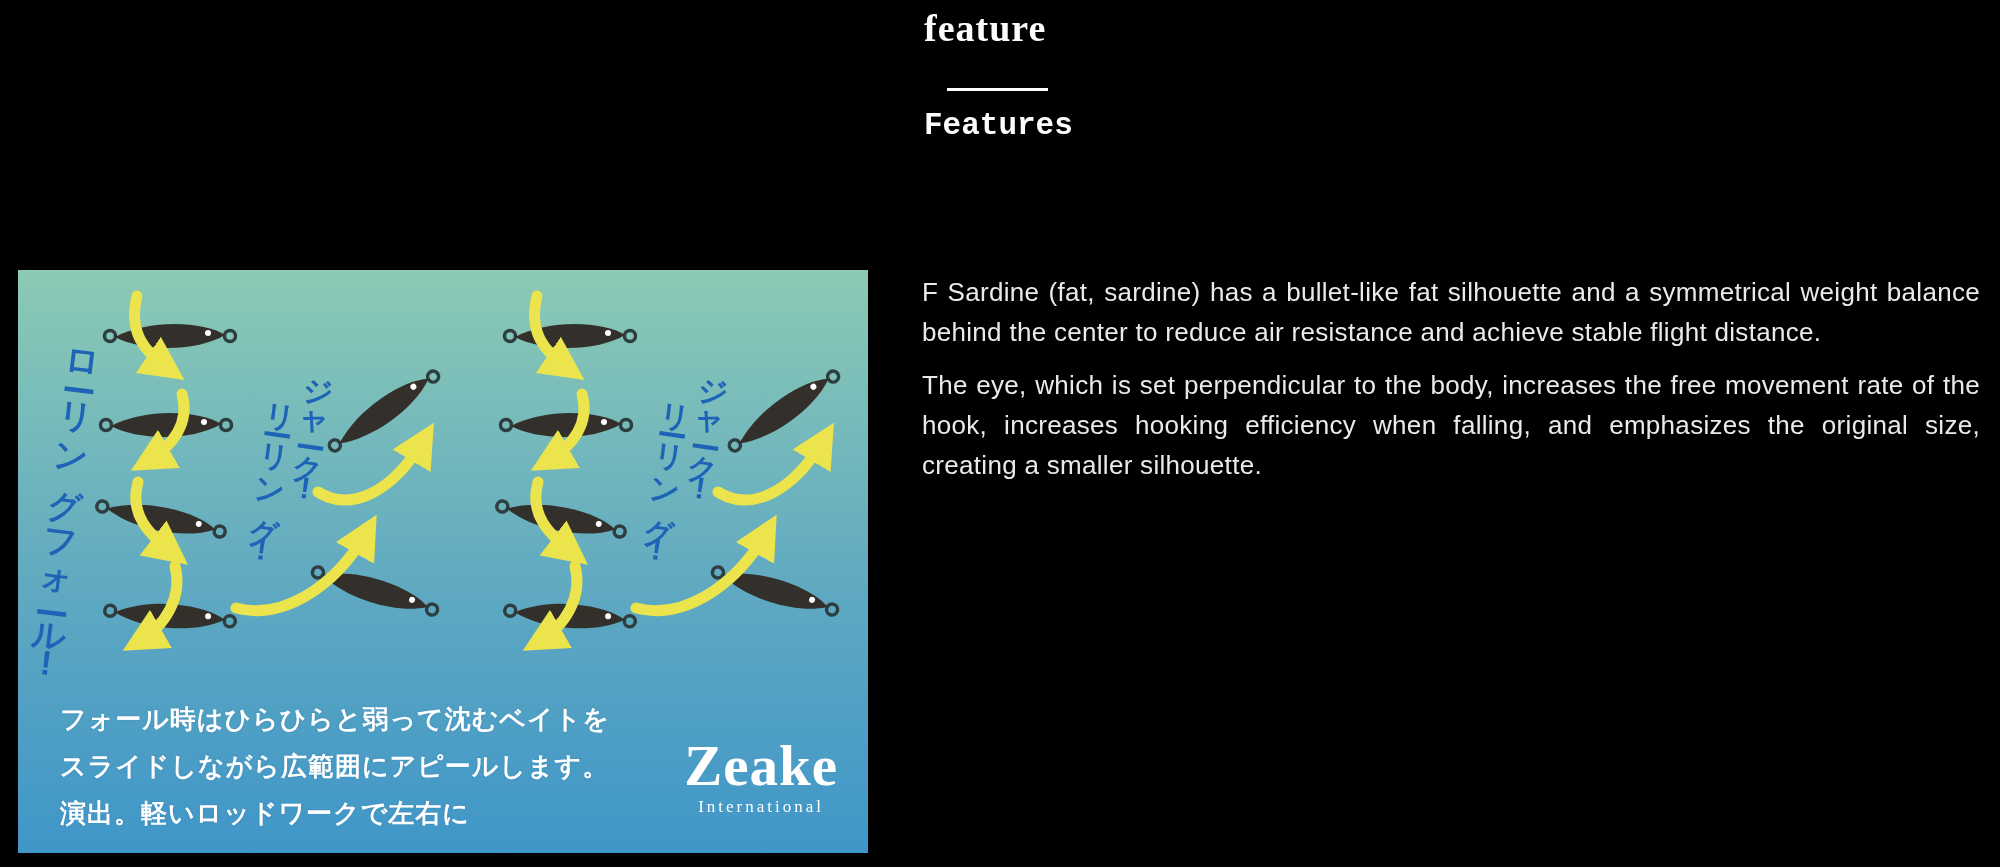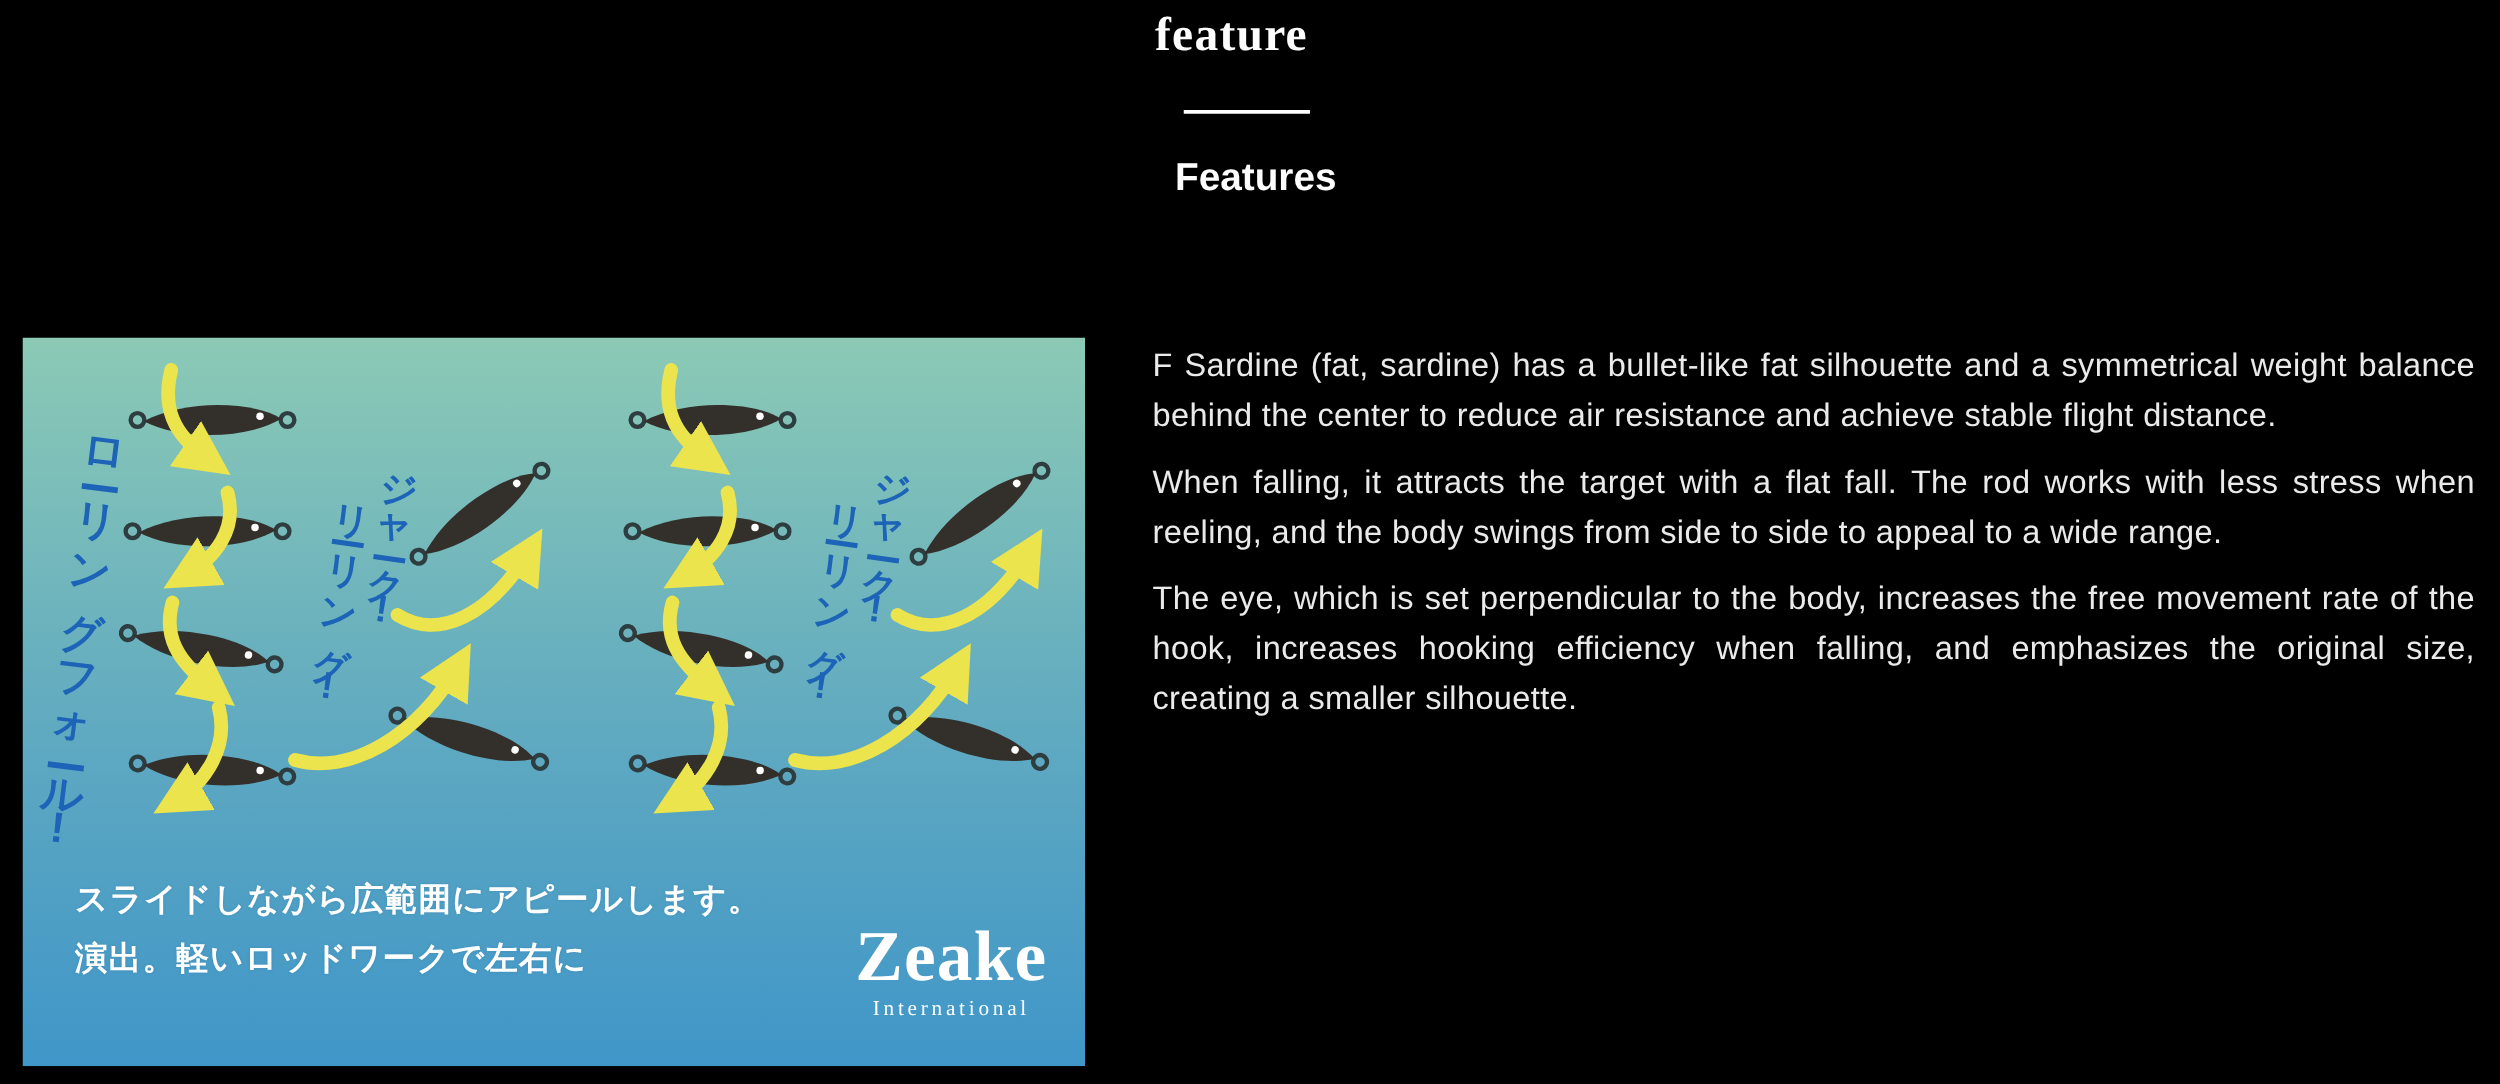--- a/index.html
+++ b/index.html
@@ -62,22 +62,22 @@
 
   
   .content{position:absolute;left:922px;top:0;width:1058px;height:867px;color:#fff;}
   .page-title{
     position:absolute;left:2px;top:6px;margin:0;
     font-family:"Liberation Serif", serif;
     font-size:38px;font-weight:bold;letter-spacing:1px;color:#fdfdfd;
   }
   .divider{position:absolute;left:25px;top:88px;width:101px;height:3px;background:#fdfdfd;}
   .section-title{
-    position:absolute;left:2px;top:108px;margin:16px;
-    font-family:Liberation Sans, sans-serif;
+    position:absolute;left:2px;top:108px;margin:0;
+    font-family:Liberation Mono, monospace;
     font-size:31px;font-weight:bold;color:#fdfdfd;
   }
   .paragraphs{position:absolute;left:0;top:272px;width:1058px;}
   .paragraphs p{
     margin:0 0 13px 0;
     font-size:26px;line-height:40px;letter-spacing:.3px;
     color:#eaeaea;text-align:justify;
   }
 </style>
 </head>
@@ -147,34 +147,34 @@
     <div class="jerk-pair left">
       <span>ジャーク!</span>
       <span>リーリング!</span>
     </div>
     <div class="jerk-pair right">
       <span>ジャーク!</span>
       <span>リーリング!</span>
     </div>
 
     <div class="caption">
+      <div>フォール時はひらひらと弱って沈むベイトを</div>
       <div>スライドしながら広範囲にアピールします。</div>
       <div>演出。軽いロッドワークで左右に</div>
     </div>
 
     <div class="logo">
       <div class="logo-main">Zeake</div>
       <div class="logo-sub">International</div>
     </div>
   </section>
 
   <section class="content">
     <h1 class="page-title">feature</h1>
     <div class="divider"></div>
     <h2 class="section-title">Features</h2>
     <div class="paragraphs">
       <p>F Sardine (fat, sardine) has a bullet-like fat silhouette and a symmetrical weight balance behind the center to reduce air resistance and achieve stable flight distance.</p>
-      <p>When falling, it attracts the target with a flat fall. The rod works with less stress when reeling, and the body swings from side to side to appeal to a wide range.</p>
       <p>The eye, which is set perpendicular to the body, increases the free movement rate of the hook, increases hooking efficiency when falling, and emphasizes the original size, creating a smaller silhouette.</p>
     </div>
   </section>
 
 </div>
 
 </body></html>

